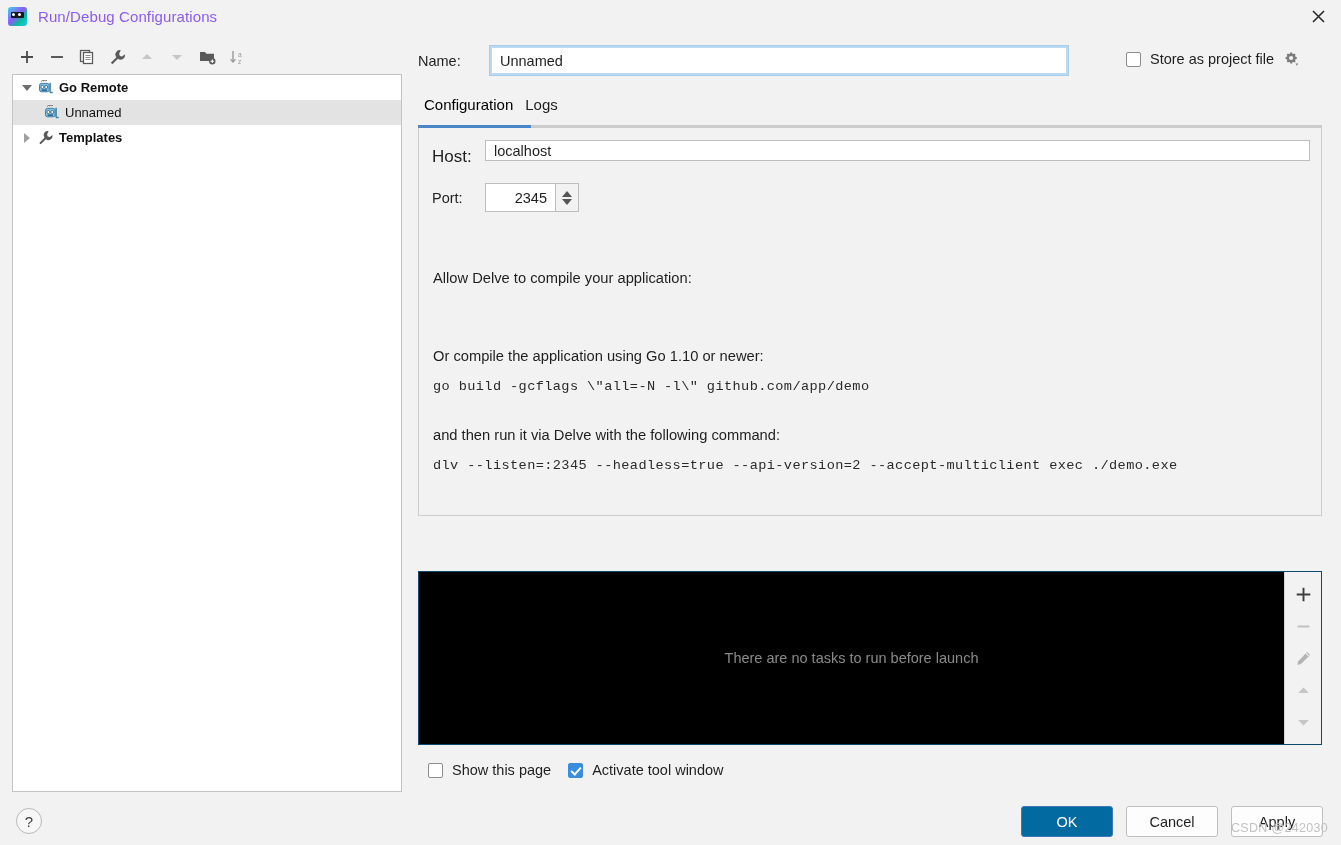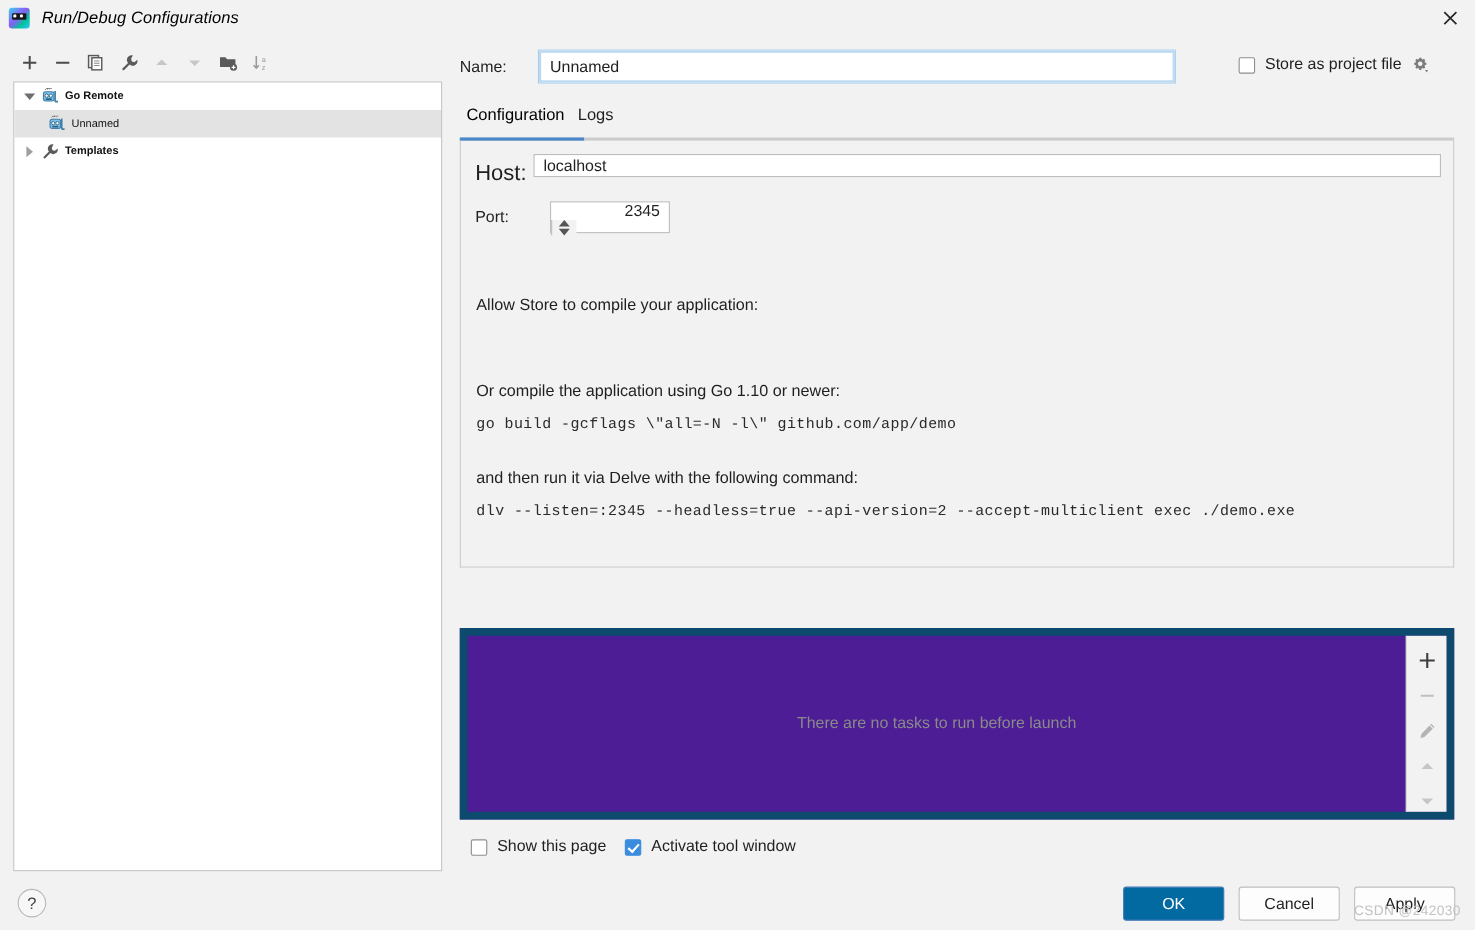--- a/index.html
+++ b/index.html
@@ -52,23 +52,22 @@
     position: absolute;
     left: 4px; top: 6px;
     width: 3px; height: 3px;
     border-radius: 50%;
     background: #ffffff;
     box-shadow: 6px 0 0 0 #ffffff;
   }
   .title-text {
     margin-left: 11px;
     font-size: 15px;
-    color: #000000;
+    color: #8b5cf6;
     letter-spacing: .1px;
-    font-style: italic;
   }
   .close-btn {
     position: absolute;
     right: 0; top: 0;
     width: 46px; height: 33px;
     display: flex; align-items: center; justify-content: center;
     cursor: pointer;
   }
   .close-btn svg { display:block; }
 
@@ -124,21 +123,21 @@
     border-left: 6px solid #a0a0a0;
   }
   .tree-icon {
     width: 18px; height: 16px;
     flex: none;
     margin-left: 2px;
     margin-right: 4px;
     position: relative;
   }
   .tree-label {
-    font-size: 10px;
+    font-size: 13px;
     color: #111;
   }
   .tree-label.bold { font-weight: bold; }
   .indent { width: 22px; flex: none; }
 
   
   .name-label {
     position: absolute;
     left: 418px; top: 53px;
     font-size: 14.5px;
@@ -235,47 +234,46 @@
     width: 904px; height: 388px;
     box-sizing: border-box;
     border: 1px solid #cdcdcd;
     border-top: none;
     background: #f2f2f2;
   }
 
   .host-label {
     position: absolute;
     left: 432px; top: 147px;
-    font-size: 20px;
+    font-size: 17px;
   }
   .host-input {
     position: absolute;
     left: 485px; top: 140px;
     width: 825px; height: 21px;
     box-sizing: border-box;
     background: #ffffff;
     border: 1px solid #bdbdbd;
     display: flex; align-items: center;
     padding-left: 8px;
     font-size: 14.5px;
   }
   .port-label {
     position: absolute;
     left: 432px; top: 190px;
     font-size: 14.5px;
   }
   .port-spinner {
     position: absolute;
-    left: 500px; top: 183px;
-    width: 109px; height: 29px;
+    left: 485px; top: 183px;
+    width: 94px; height: 29px;
     box-sizing: border-box;
     border: 1px solid #bdbdbd;
     background: #ffffff;
     display: flex;
-    flex-direction: column;
   }
   .port-value {
     flex: 1;
     display: flex;
     align-items: center;
     justify-content: flex-end;
     padding-right: 8px;
     font-size: 14.5px;
   }
   .spin-btns {
@@ -330,22 +328,22 @@
     flex: 1;
     height: 1px;
     background: #c8c8c8;
     margin-left: 12px;
   }
   .bl-box {
     position: absolute;
     left: 418px; top: 571px;
     width: 904px; height: 174px;
     box-sizing: border-box;
-    border: 7px solid #0c4a6e;
-    background: #4c1d95;
+    border: 1px solid #0c4a6e;
+    background: #000000;
     display: flex;
   }
   .bl-empty {
     flex: 1;
     display: flex;
     align-items: center;
     justify-content: center;
     font-size: 14.5px;
     color: #8a8a8a;
   }
@@ -575,21 +573,21 @@
   <div class="port-label">Port:</div>
   <div class="port-spinner">
     <div class="port-value" placeholder="2345">2345</div>
     <div class="spin-btns">
       <div class="spin-up"></div>
       <div class="spin-down"></div>
     </div>
   </div>
 
 
-  <div class="para" style="top:270px">Allow Store to compile your application:</div>
+  <div class="para" style="top:270px">Allow Delve to compile your application:</div>
 
   <div class="para" style="top:348px">Or compile the application using Go 1.10 or newer:</div>
   <div class="code" style="top:379px">go build -gcflags \"all=-N -l\" github.com/app/demo</div>
 
   <div class="para" style="top:427px">and then run it via Delve with the following command:</div>
   <div class="code" style="top:458px">dlv --listen=:2345 --headless=true --api-version=2 --accept-multiclient exec ./demo.exe</div>
 
 
   <div class="bl-box">
     <div class="bl-empty">There are no tasks to run before launch</div>

